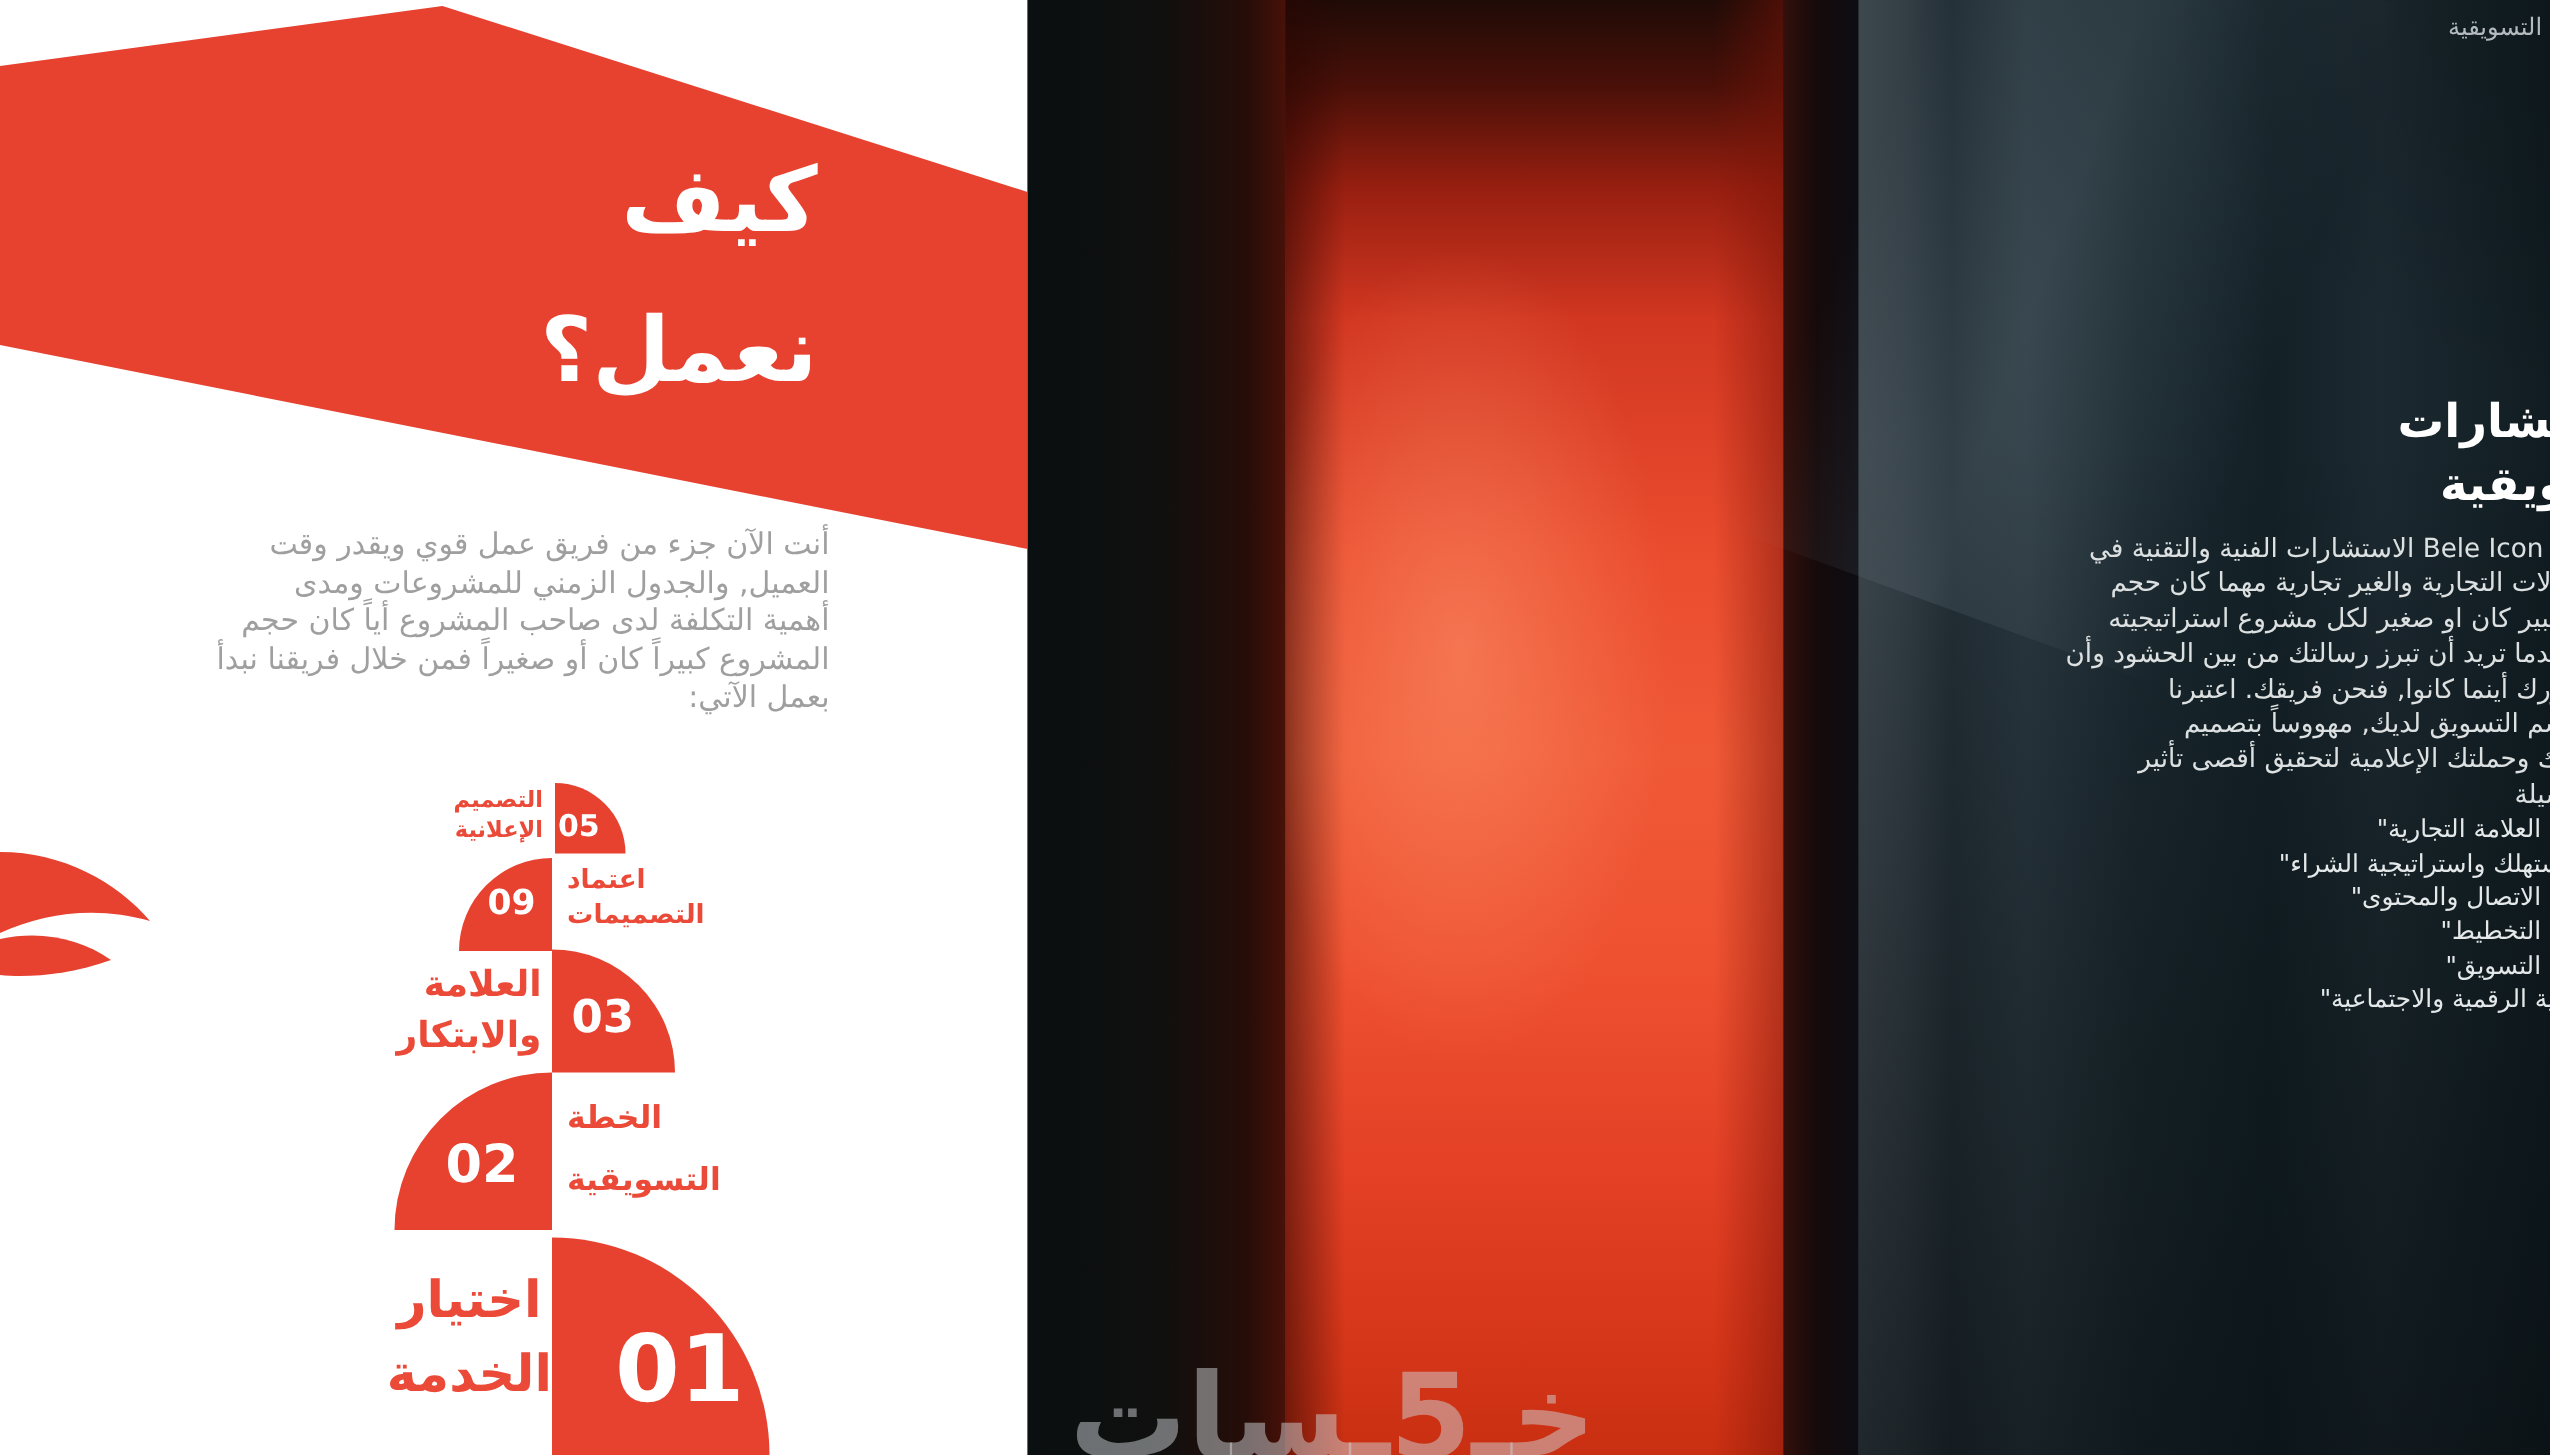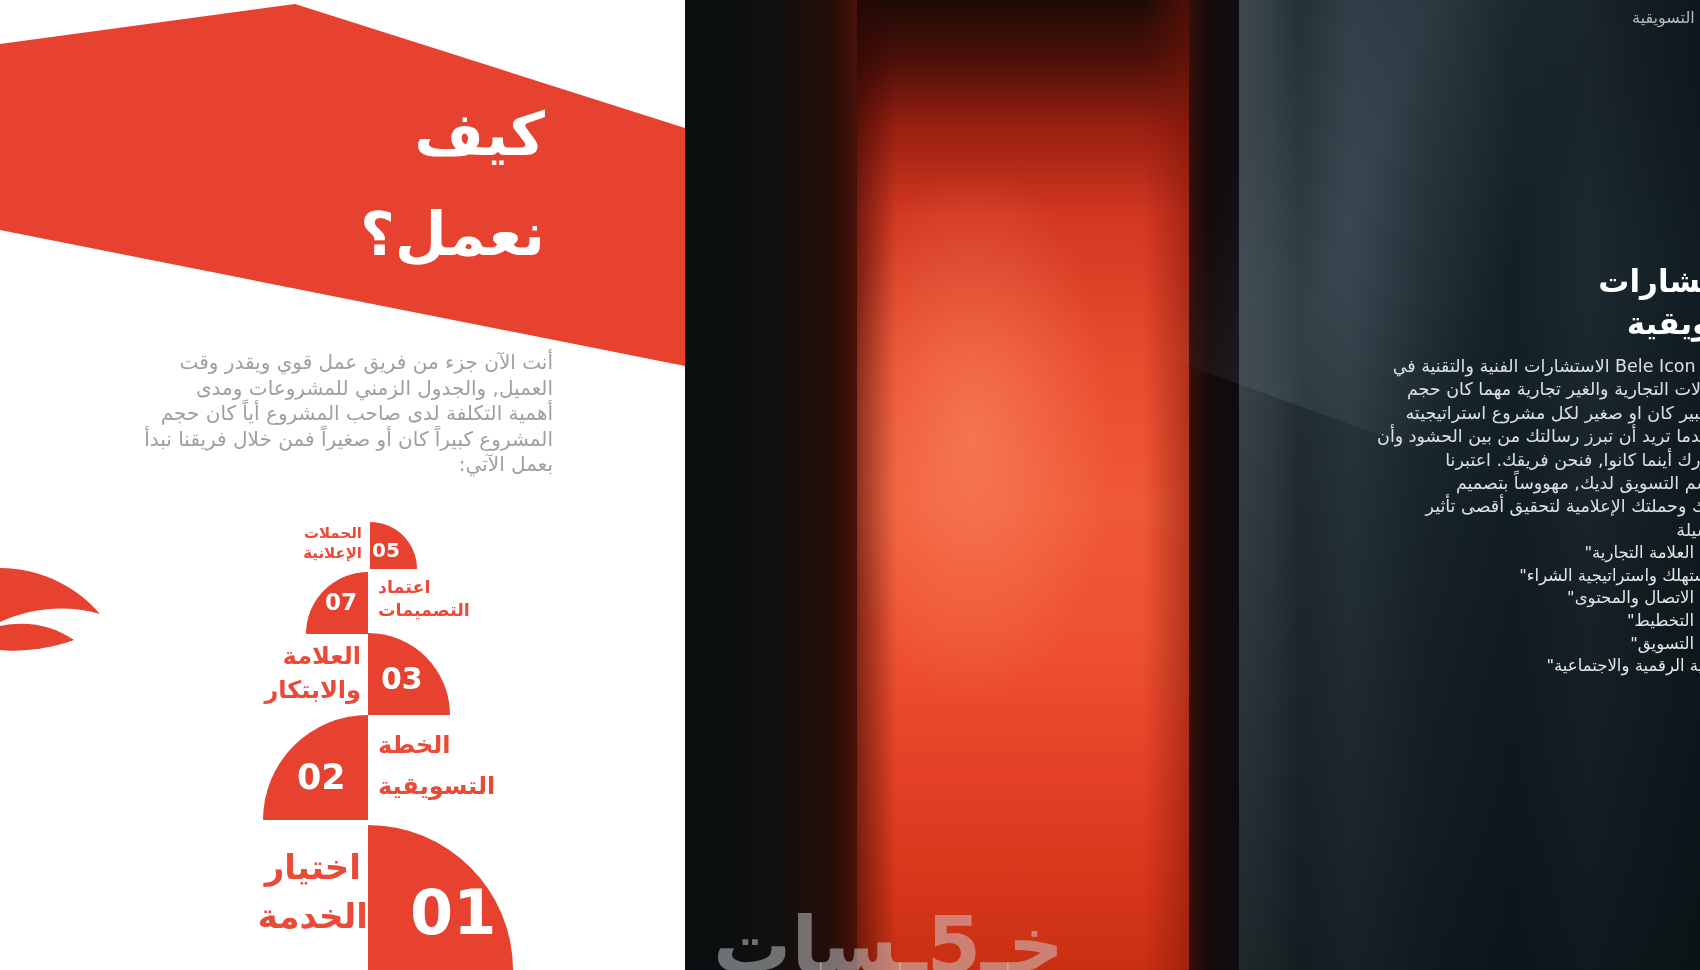--- a/index.html
+++ b/index.html
@@ -27,21 +27,21 @@
   .s4-disc{left:306px;top:572px;width:62px;height:62px;border-radius:100% 0 0 0;}
   .s4-num{left:325px;top:589px;font-size:23px;}
   .s4-lbl{left:378px;top:576px;font-size:17.5px;line-height:23px;text-align:left;}
 
   .s3-disc{left:368px;top:633px;width:82px;height:82px;border-radius:0 100% 0 0;}
   .s3-num{left:381px;top:661px;font-size:30px;}
   .s3-lbl{right:324px;top:639px;font-size:24px;line-height:34px;text-align:right;}
 
   .s2-disc{left:263px;top:715px;width:105px;height:105px;border-radius:100% 0 0 0;}
   .s2-num{left:297px;top:757px;font-size:35px;}
-  .s2-lbl{left:378px;top:725px;font-size:24px;line-height:41px;text-align:left;}
+  .s2-lbl{left:378px;top:725px;font-size:21px;line-height:41px;text-align:left;}
 
   .s1-disc{left:368px;top:825px;width:145px;height:145px;border-radius:0 100% 0 0;}
   .s1-num{left:410px;top:876px;font-size:62px;}
   .s1-lbl{right:317px;top:843px;font-size:34px;line-height:49px;text-align:center;}
 
   
   .photo{position:absolute;left:685px;top:0;width:1177px;height:970px;background:#0e1b1e;overflow:hidden;}
   .ph-left-strip{position:absolute;left:0;top:0;width:178px;height:100%;
       background:linear-gradient(90deg,#0a0f11 0%,#10100f 50%,#260d08 82%,#4f1208 100%);}
   .ph-door{position:absolute;left:172px;top:0;width:332px;height:100%;
@@ -85,27 +85,27 @@
 بعمل الآتي:</div>
 
     <svg class="swoosh" width="100" height="95" viewBox="0 0 100 95">
       <path d="M0 8 C42 8 78 28 100 54 C66 44 30 48 0 62 Z" fill="#e74130"></path>
       <path d="M0 66 C28 60 54 66 74 80 C46 90 18 92 0 90 Z" fill="#e74130"></path>
     </svg>
 
     <div>
       <div class="disc s5-disc"></div>
       <div class="num s5-num">05</div>
-      <div class="lbl s5-lbl">الحملات
+      <div class="lbl s5-lbl">التصميم
 الإعلانية</div>
     </div>
 
     <div>
       <div class="disc s4-disc"></div>
-      <div class="num s4-num">07</div>
+      <div class="num s4-num">09</div>
       <div class="lbl s4-lbl">اعتماد
 التصميمات</div>
     </div>
 
     <div>
       <div class="disc s3-disc"></div>
       <div class="num s3-num">03</div>
       <div class="lbl s3-lbl">العلامة
 والابتكار</div>
     </div>

